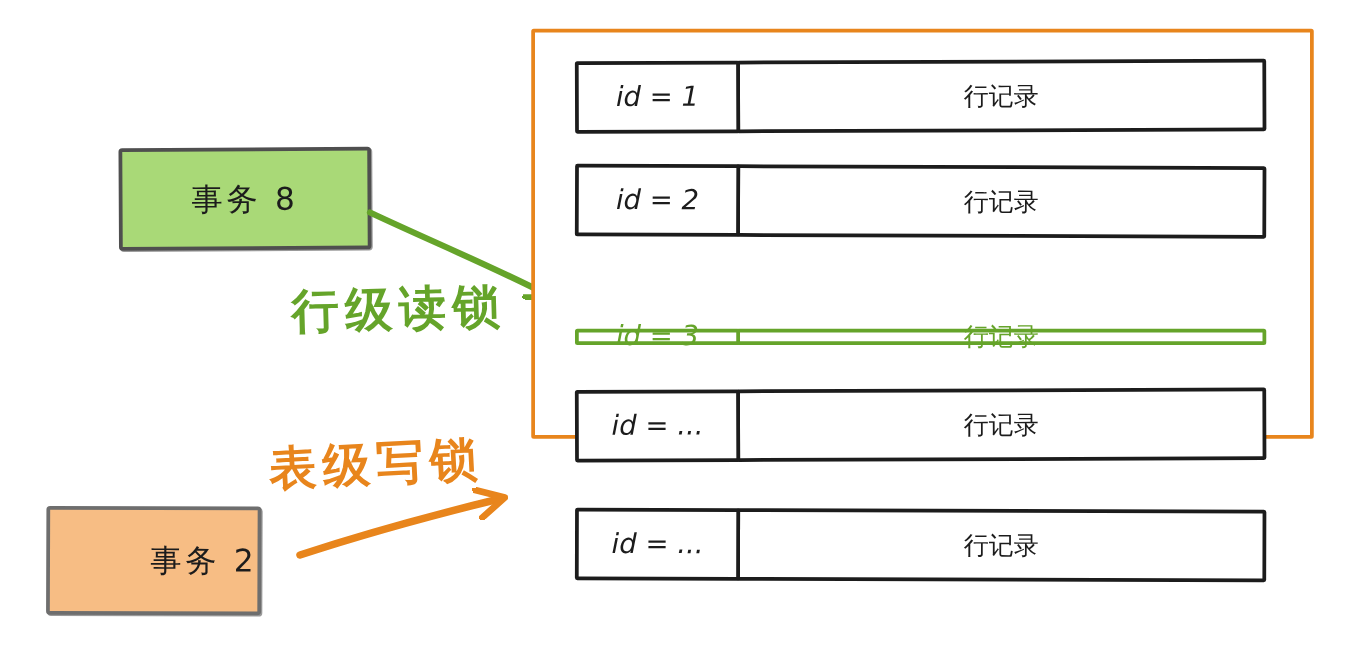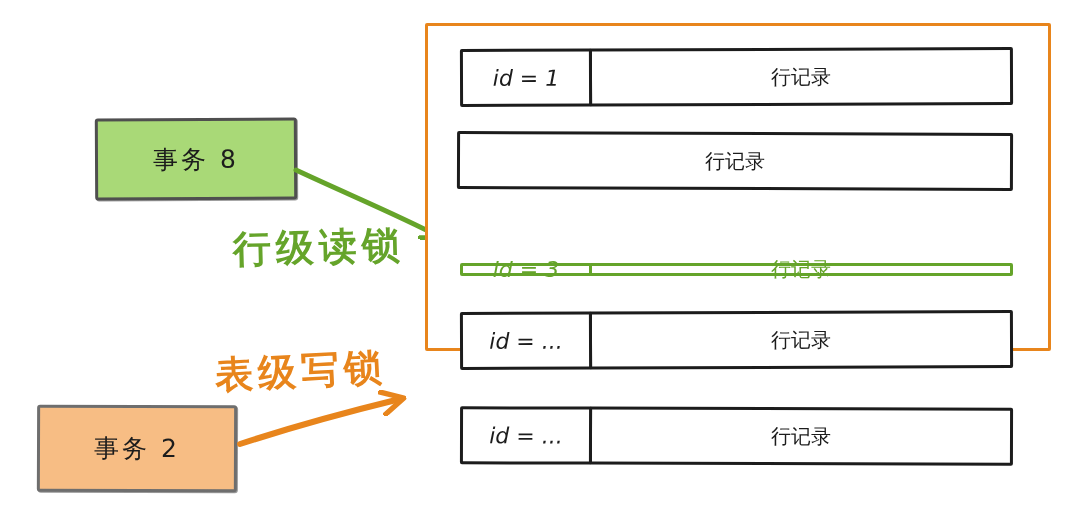--- a/index.html
+++ b/index.html
@@ -21,21 +21,21 @@
     align-items: center;
     justify-content: center;
     border: 3px solid #4f4f4f;
     border-radius: 3px;
     font-size: 25px;
     color: #1c1c1c;
     letter-spacing: 3px;
     box-shadow: 1px 1px 0 #9a9a9a;
   }
   .txn-box.green  { left: 95px;  top: 118px; width: 202px; height: 82px; background: #a9d977; transform: rotate(-0.3deg); }
-  .txn-box.orange { left: 37px;  top: 405px; width: 200px; height: 87px; background: #f7bd84; border-color: #6e6e6e; transform: rotate(0.2deg); }
+  .txn-box.orange { left: 37px;  top: 405px; width: 172px; height: 87px; background: #f7bd84; border-color: #6e6e6e; transform: rotate(0.2deg); justify-content: flex-end; }
 
   
   .lock-label {
     position: absolute;
     font-size: 38px;
     font-weight: bold;
     letter-spacing: 5px;
     white-space: nowrap;
   }
   .lock-label.green-label  { left: 233px; top: 222px; color: #65a42a; transform: rotate(-1.5deg); }
@@ -133,20 +133,21 @@
   </svg>
 
   <div class="table-container">
 
     <div class="table-row row-1">
       <div class="id-cell">id = 1</div>
       <div class="record-cell">行记录</div>
     </div>
 
     <div class="table-row row-2">
+      <div class="id-cell">id = 2</div>
       <div class="record-cell">行记录</div>
     </div>
 
     <div class="table-row row-3 locked">
       <div class="id-cell">id = 3</div>
       <div class="record-cell">行记录</div>
     </div>
 
     <div class="table-row row-4">
       <div class="id-cell">id = ...</div>

